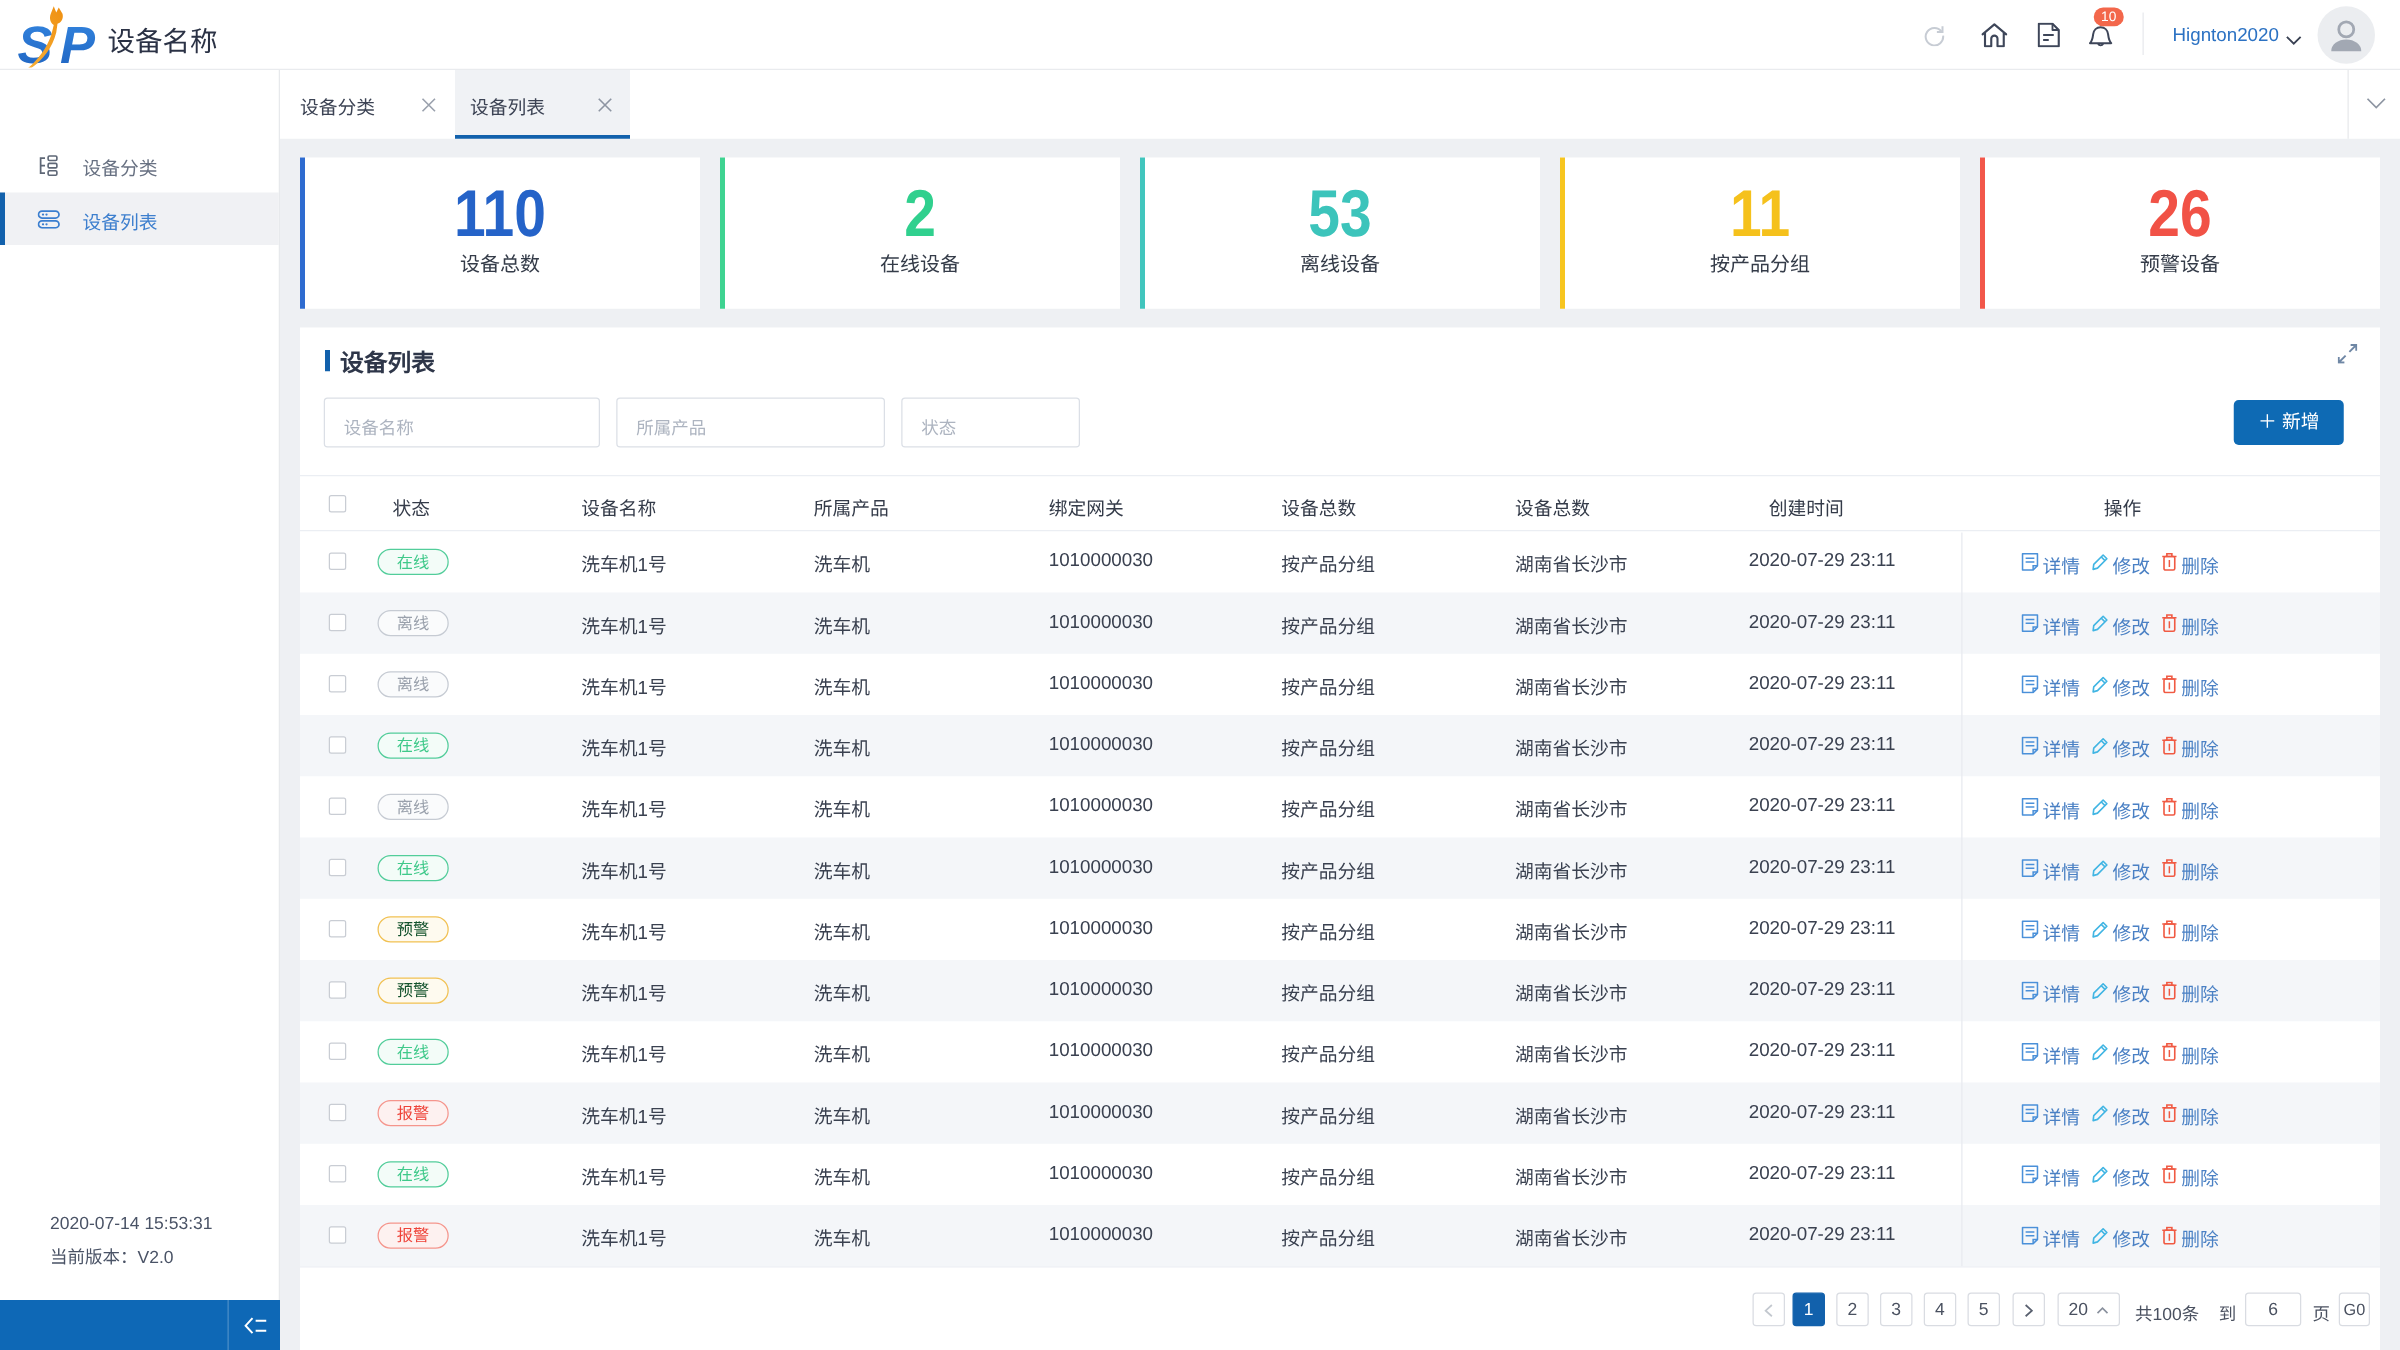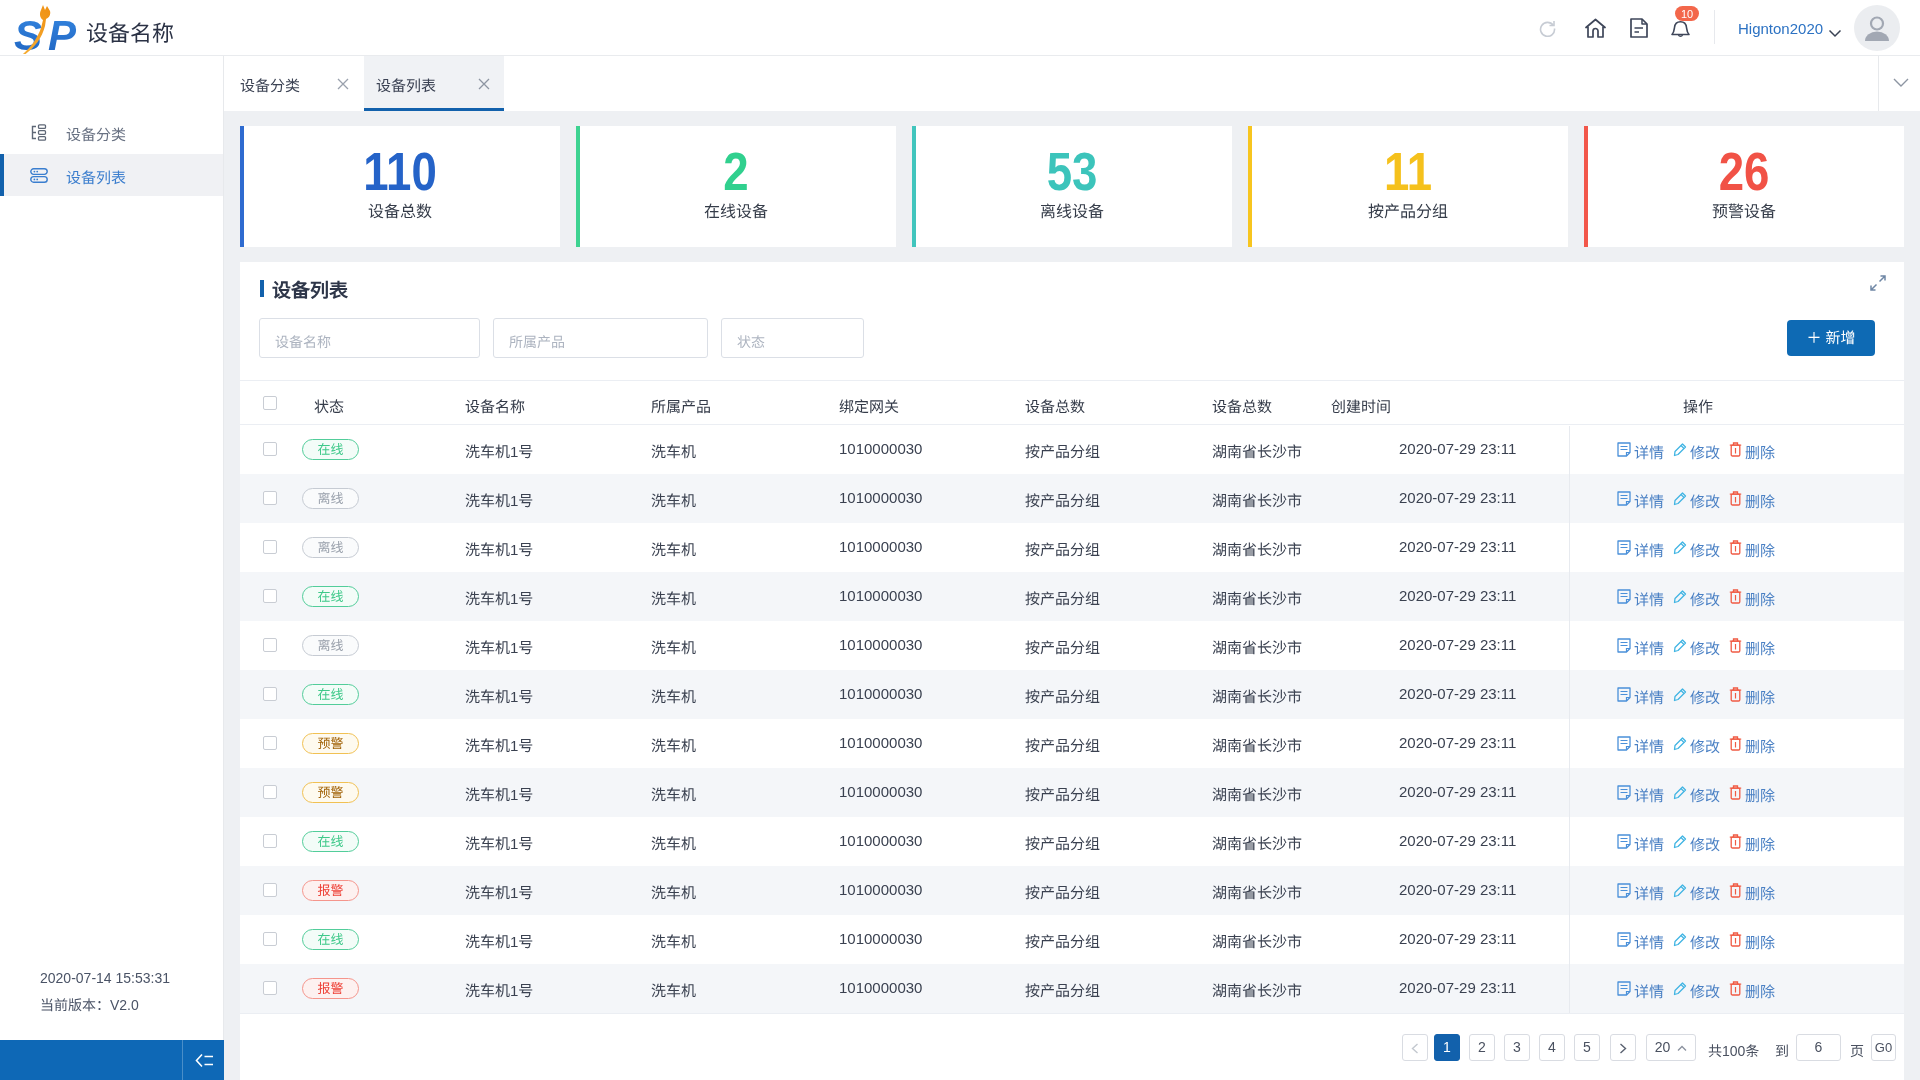--- a/index.html
+++ b/index.html
@@ -52,21 +52,21 @@
 #btn-add{position:absolute;left:1547px;top:58px;width:88px;height:36px;background:#0e6ab4;border-radius:4px;color:#fff;font-size:15px;text-align:center;line-height:36px;}
 
 #thead{position:absolute;left:0;top:118px;width:1664px;height:45px;border-top:1px solid #ebeef3;border-bottom:1px solid #ebeef3;}
 .th{position:absolute;top:14px;font-size:15px;font-weight:500;color:#343b49;}
 .row{position:absolute;left:0;width:1664px;height:49px;}
 .row.even{background:#f4f6f9;}
 .td{position:absolute;font-size:15px;color:#3a4150;top:15px;}
 .badge{position:absolute;left:62px;top:14px;width:57px;height:21px;border-radius:11px;font-size:13px;text-align:center;line-height:20px;border:1px solid;}
 .b-on{border-color:#52cd9a;color:#3fc98a;background:#f3fcf8;}
 .b-off{border-color:#c6cbd3;color:#9aa1ac;background:#fafbfc;}
-.b-warn{border-color:#f1c153;color:#a16207;background:#fefaef;}
+.b-warn{border-color:#f1c153;color:#14532d;background:#fefaef;}
 .b-alarm{border-color:#f5958c;color:#ee4339;background:#fdf1f0;}
 .cb{position:absolute;left:23px;width:14px;height:14px;border:1px solid #c9cdd4;border-radius:2px;background:#fff;}
 #vline{position:absolute;left:1329px;top:164px;width:1px;height:587px;background:#e7eaef;}
 .act{position:absolute;top:16px;font-size:15px;color:#4a80c4;}
 .aicon{position:absolute;top:17px;}
 
 #pager{position:absolute;top:772px;left:0;width:1664px;height:28px;font-size:14px;color:#4a5160;}
 .pbtn{position:absolute;top:0;width:26px;height:27px;border:1px solid #d9dce2;border-radius:3px;background:#fff;text-align:center;line-height:25px;color:#4a5160;}
 .pbtn.on{background:#1261ac;border-color:#1261ac;color:#fff;}
 </style>
@@ -214,21 +214,21 @@
     </div>
   <div id="btn-add">＋ 新增</div>
   <div id="thead">
     <span class="cb" style="top:15px"></span>
     <span class="th" style="left:74px">状态</span>
     <span class="th" style="left:225px">设备名称</span>
     <span class="th" style="left:411px">所属产品</span>
     <span class="th" style="left:599px">绑定网关</span>
     <span class="th" style="left:785px">设备总数</span>
     <span class="th" style="left:972px">设备总数</span>
-    <span class="th" style="left:1091px">创建时间</span>
+    <span class="th" style="left:1175px">创建时间</span>
     <span class="th" style="left:1443px">操作</span>
   </div>
   <div id="rows">
 <div class="row" style="top:163px">
   <span class="cb" style="top:17px"></span>
   <span class="badge b-on">在线</span>
   <span class="td" style="left:225px">洗车机1号</span>
   <span class="td" style="left:411px">洗车机</span>
   <span class="td" style="left:599px">1010000030</span>
   <span class="td" style="left:785px">按产品分组</span>

